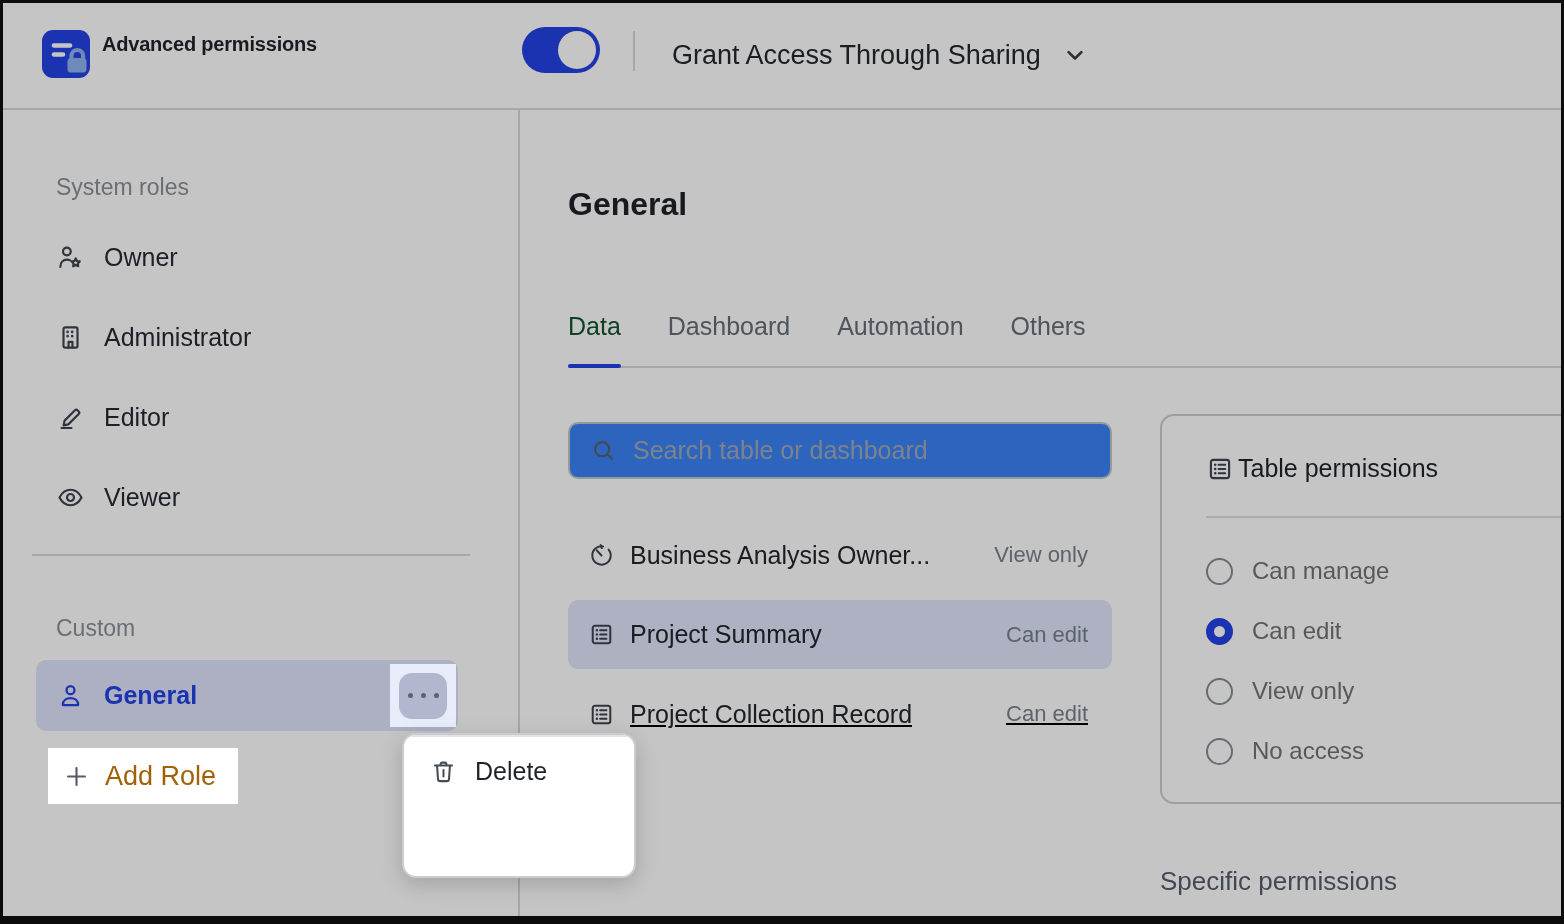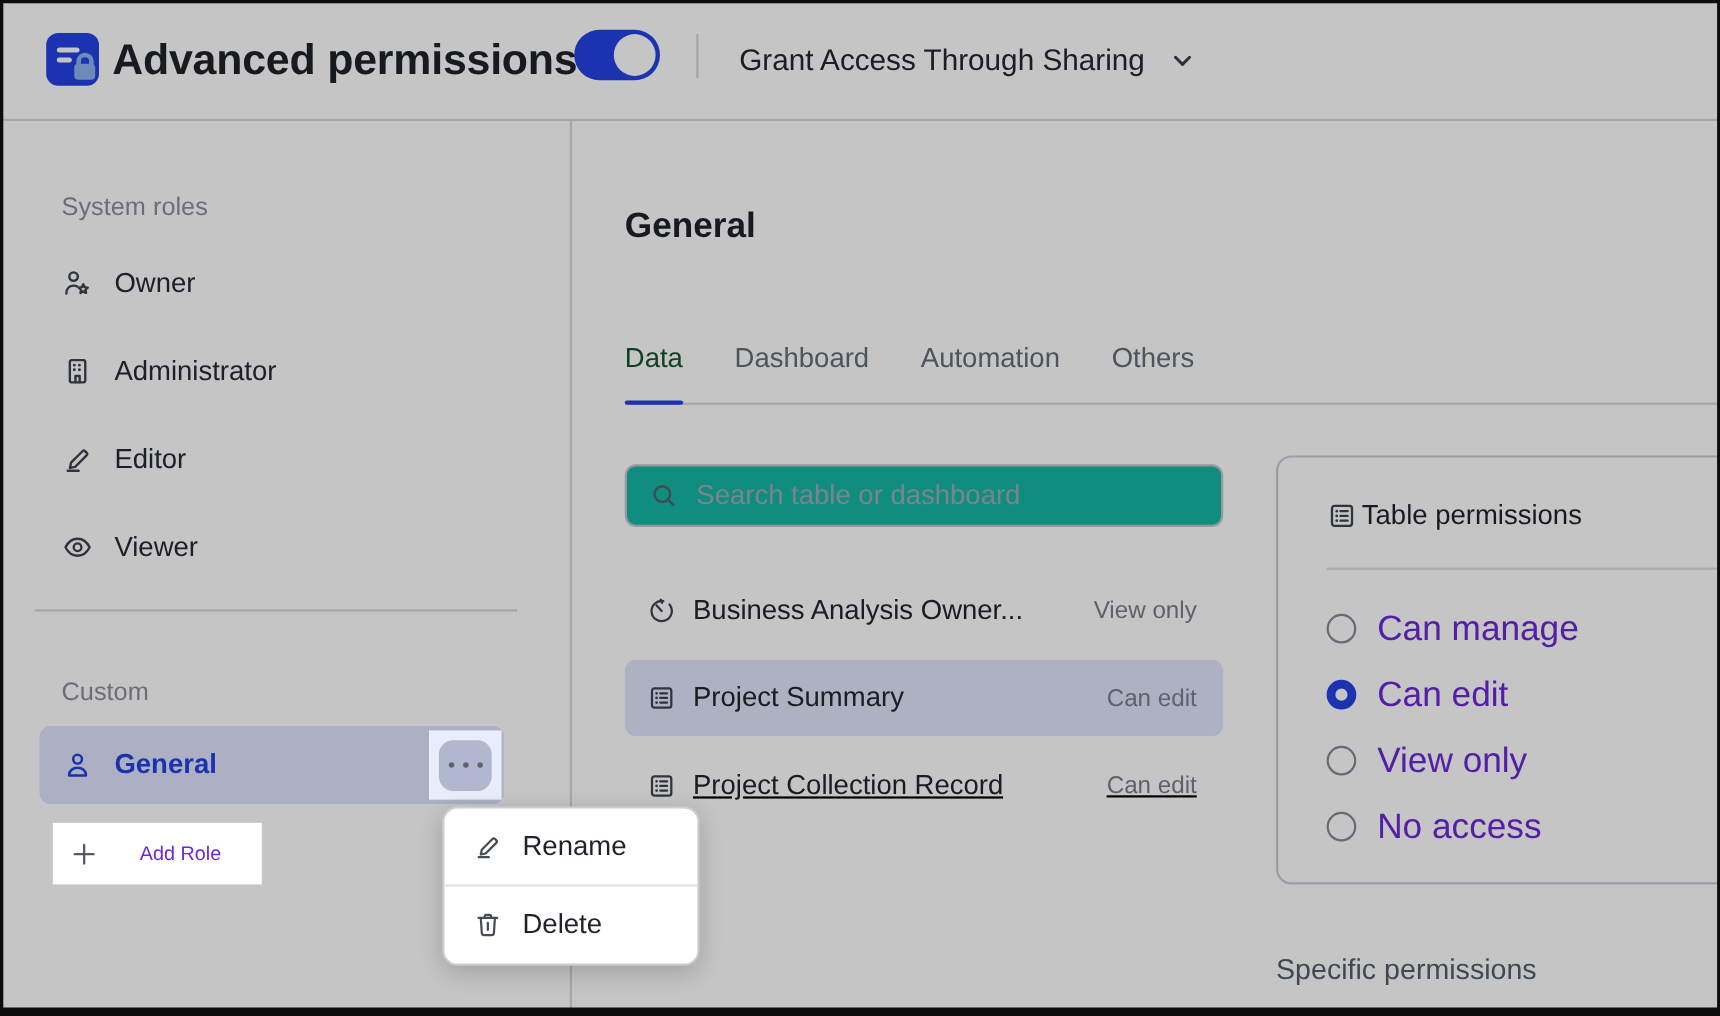--- a/index.html
+++ b/index.html
@@ -7,21 +7,21 @@
   body { font-family:"Liberation Sans", sans-serif; background:#fff; }
   #stage { position:relative; width:1564px; height:924px; background:#ffffff; overflow:hidden; }
 
   
   .frame { position:absolute; inset:0; border:3px solid #0c0c0c; border-bottom-width:8px; z-index:100; pointer-events:none; }
   .dim   { position:absolute; inset:0; background:rgba(0,0,0,0.228); z-index:40; }
 
   
   #header { position:absolute; left:0; top:0; width:1564px; height:110px; border-bottom:2px solid #d6d8db; background:#fff; }
   .app-icon { position:absolute; left:40px; top:28px; width:52px; height:52px; }
-  .header-title { position:absolute; left:102px; top:33px; font-size:39px; font-weight:700; color:#1f2329; letter-spacing:-0.2px; }
+  .header-title { position:absolute; left:102px; top:33px; font-size:20px; font-weight:700; color:#1f2329; letter-spacing:-0.2px; }
   .toggle { position:absolute; left:522px; top:27px; width:78px; height:46px; border-radius:23px; background:#2442e6; }
   .toggle .knob { position:absolute; right:4px; top:4px; width:38px; height:38px; border-radius:50%; background:#fff; }
   .hdr-divider { position:absolute; left:633px; top:31px; width:2px; height:40px; background:#d6d8db; }
   .dropdown { position:absolute; left:672px; top:0; height:110px; display:flex; align-items:center; gap:20px; }
   .dropdown-label { font-size:27px; color:#23272e; }
   .chev { width:28px; height:28px; }
 
   
   #sidebar { position:absolute; left:0; top:110px; width:520px; height:814px; border-right:2px solid #d6d8db; background:#fff; }
   .sec-label { position:absolute; font-size:23px; color:#8a8f98; }
@@ -33,36 +33,36 @@
   .sidebar-div { position:absolute; left:32px; top:554px; width:438px; height:2px; background:#d6d8db; }
   .custom-role { position:absolute; left:36px; top:660px; width:422px; height:71px; background:#dfe4fb; border-radius:10px; display:flex; align-items:center; padding-left:20px; gap:19px; cursor:pointer; }
   .custom-role .lbl { font-size:25px; font-weight:700; color:#2442e6; }
   .custom-role .ric { color:#2442e6; }
 
   
   .more-cutout { position:absolute; left:390px; top:664px; width:66px; height:63px; background:#e9ecfb; z-index:60; display:flex; align-items:center; justify-content:center; }
   .more-btn { width:48px; height:46px; border-radius:13px; background:#b1b7ce; display:flex; align-items:center; justify-content:center; gap:8px; cursor:pointer; }
   .more-btn i { width:5px; height:5px; border-radius:50%; background:#5d626b; }
   .add-role { position:absolute; left:48px; top:748px; width:190px; height:56px; background:#fff; z-index:60; display:flex; align-items:center; padding-left:15px; gap:15px; cursor:pointer; }
-  .add-role .lbl { font-size:18px; font-weight:500; color:#6d28d9;margin-left:22px; }
+  .add-role .lbl { font-size:27px; font-weight:500; color:#a16207; }
   .plus-ic { width:27px; height:27px; color:#565b63; }
   .context-menu { position:absolute; left:402px; top:733px; width:234px; height:145px; background:#fff; z-index:60; border:2px solid #caccd1; border-radius:14px; box-shadow:0 6px 22px rgba(0,0,0,0.18); overflow:hidden; }
   .menu-item { height:69px; display:flex; align-items:center; padding-left:26px; gap:18px; cursor:pointer; }
   .menu-item .lbl { font-size:25px; color:#1f2329; }
   .mic { width:27px; height:27px; color:#464c55; }
   .menu-div { height:2px; background:#e2e2e5; }
 
   
   .main-title { position:absolute; left:568px; top:186px; font-size:32px; font-weight:700; color:#1f2329; }
   .tabs { position:absolute; left:568px; top:301px; width:996px; height:67px; border-bottom:2px solid #d6d8db; display:flex; gap:47px; }
   .tab { position:relative; padding-top:11px; font-size:25px; color:#666d78; cursor:pointer; }
   .tab.active { color:#14532d; font-weight:500; }
   .tab.active::after { content:""; position:absolute; left:0; right:0; bottom:-2px; height:4px; border-radius:3px; background:#2442e6; }
 
-  .search-box { position:absolute; left:568px; top:422px; width:544px; height:57px; border:2px solid #c2c6cd; border-radius:10px; display:flex; align-items:center; padding:0 20px; gap:16px; background:#14b8a6; }
+  .search-box { position:absolute; left:568px; top:422px; width:544px; height:57px; border:2px solid #c2c6cd; border-radius:10px; display:flex; align-items:center; padding:0 20px; gap:16px; background:#3b82f6; }
   .sic { width:27px; height:27px; color:#5a606a; flex:0 0 auto; }
   .search-box input { border:none; outline:none; background:transparent; font-size:25px; color:#262b33; width:100%; font-family:"Liberation Sans", sans-serif; }
   .search-box input::placeholder { color:#a3aab5; }
 
   .list-row { position:absolute; left:568px; width:544px; display:flex; align-items:center; padding:0 24px 0 20px; gap:15px; cursor:pointer; }
   .list-row .lic { width:27px; height:27px; color:#3f454f; flex:0 0 auto; }
   .list-row .title { font-size:25px; color:#23262c; white-space:nowrap; overflow:hidden; }
   .list-row .badge { margin-left:auto; font-size:22px; color:#79818d; white-space:nowrap; }
   .row-0 { top:528px; height:54px; }
   .row-1 { top:600px; height:69px; background:#e0e5fc; border-radius:10px; }
@@ -71,21 +71,21 @@
   
   .tp-card { position:absolute; left:1160px; top:414px; width:442px; height:390px; border:2px solid #c9cdd4; border-radius:14px; background:#fff; }
   .tp-head { position:absolute; left:44px; top:38px; display:flex; align-items:center; gap:4px; }
   .tp-head .lic { width:28px; height:28px; color:#3f454f; }
   .tp-head .lbl { font-size:25px; color:#1f2329; }
   .tp-div { position:absolute; left:44px; right:0; top:100px; height:2px; background:#dcdee2; }
   .tp-option { position:absolute; left:44px; height:36px; display:flex; align-items:center; gap:19px; cursor:pointer; }
   .opt-0 { top:137px; } .opt-1 { top:197px; } .opt-2 { top:257px; } .opt-3 { top:317px; }
   .radio { width:27px; height:27px; border-radius:50%; border:2px solid #858c96; background:#fff; flex:0 0 auto; }
   .radio.selected { border:8px solid #2442e6; }
-  .tp-option .lbl { font-size:32px; color:#6d28d9; }
+  .tp-option .lbl { font-size:24px; color:#737373; }
 
   .specific { position:absolute; left:1160px; top:866px; font-size:26px; color:#565e6c; }
 
   svg { display:block; }
 </style>
 </head>
 <body>
 
 <div id="stage">
 
@@ -185,29 +185,20 @@
     <span class="plus-ic">
       <svg viewBox="0 0 24 24" width="27" height="27" fill="none" stroke="currentColor" stroke-width="1.9" stroke-linecap="round">
         <line x1="12" y1="4.5" x2="12" y2="19.5"></line>
           <line x1="4.5" y1="12" x2="19.5" y2="12"></line>
       </svg>
     </span>
     <span class="lbl">Add Role</span>
   </div>
 
   <div class="context-menu">
-    <div class="menu-item">
-      <span class="mic">
-        <svg viewBox="0 0 24 24" width="27" height="27" fill="none" stroke="currentColor" stroke-width="1.8" stroke-linecap="round" stroke-linejoin="round">
-          <path d="M7.1 14.6 L15.7 6 a1.5 1.5 0 0 1 2.1 0 l1 1 a1.5 1.5 0 0 1 0 2.1 L10.2 17.7 l-3.9 .8 .8-3.9 z"></path>
-          <line x1="4.6" y1="20.7" x2="12.8" y2="20.7"></line>
-        </svg>
-      </span>
-      <span class="lbl">Rename</span>
-    </div>
     <div class="menu-div"></div>
     <div class="menu-item">
       <span class="mic">
         <svg viewBox="0 0 24 24" width="27" height="27" fill="none" stroke="currentColor" stroke-width="1.8" stroke-linecap="round" stroke-linejoin="round">
           <line x1="4.4" y1="6.6" x2="19.6" y2="6.6"></line>
           <path d="M9.4 6.2 v-.7 a1.4 1.4 0 0 1 1.4-1.4 h2.4 a1.4 1.4 0 0 1 1.4 1.4 v.7"></path>
           <path d="M6.3 6.9 l.8 11.9 a1.9 1.9 0 0 0 1.9 1.75 h6 a1.9 1.9 0 0 0 1.9-1.75 l.8-11.9"></path>
           <line x1="12" y1="10.6" x2="12" y2="16.4"></line>
         </svg>
       </span>

